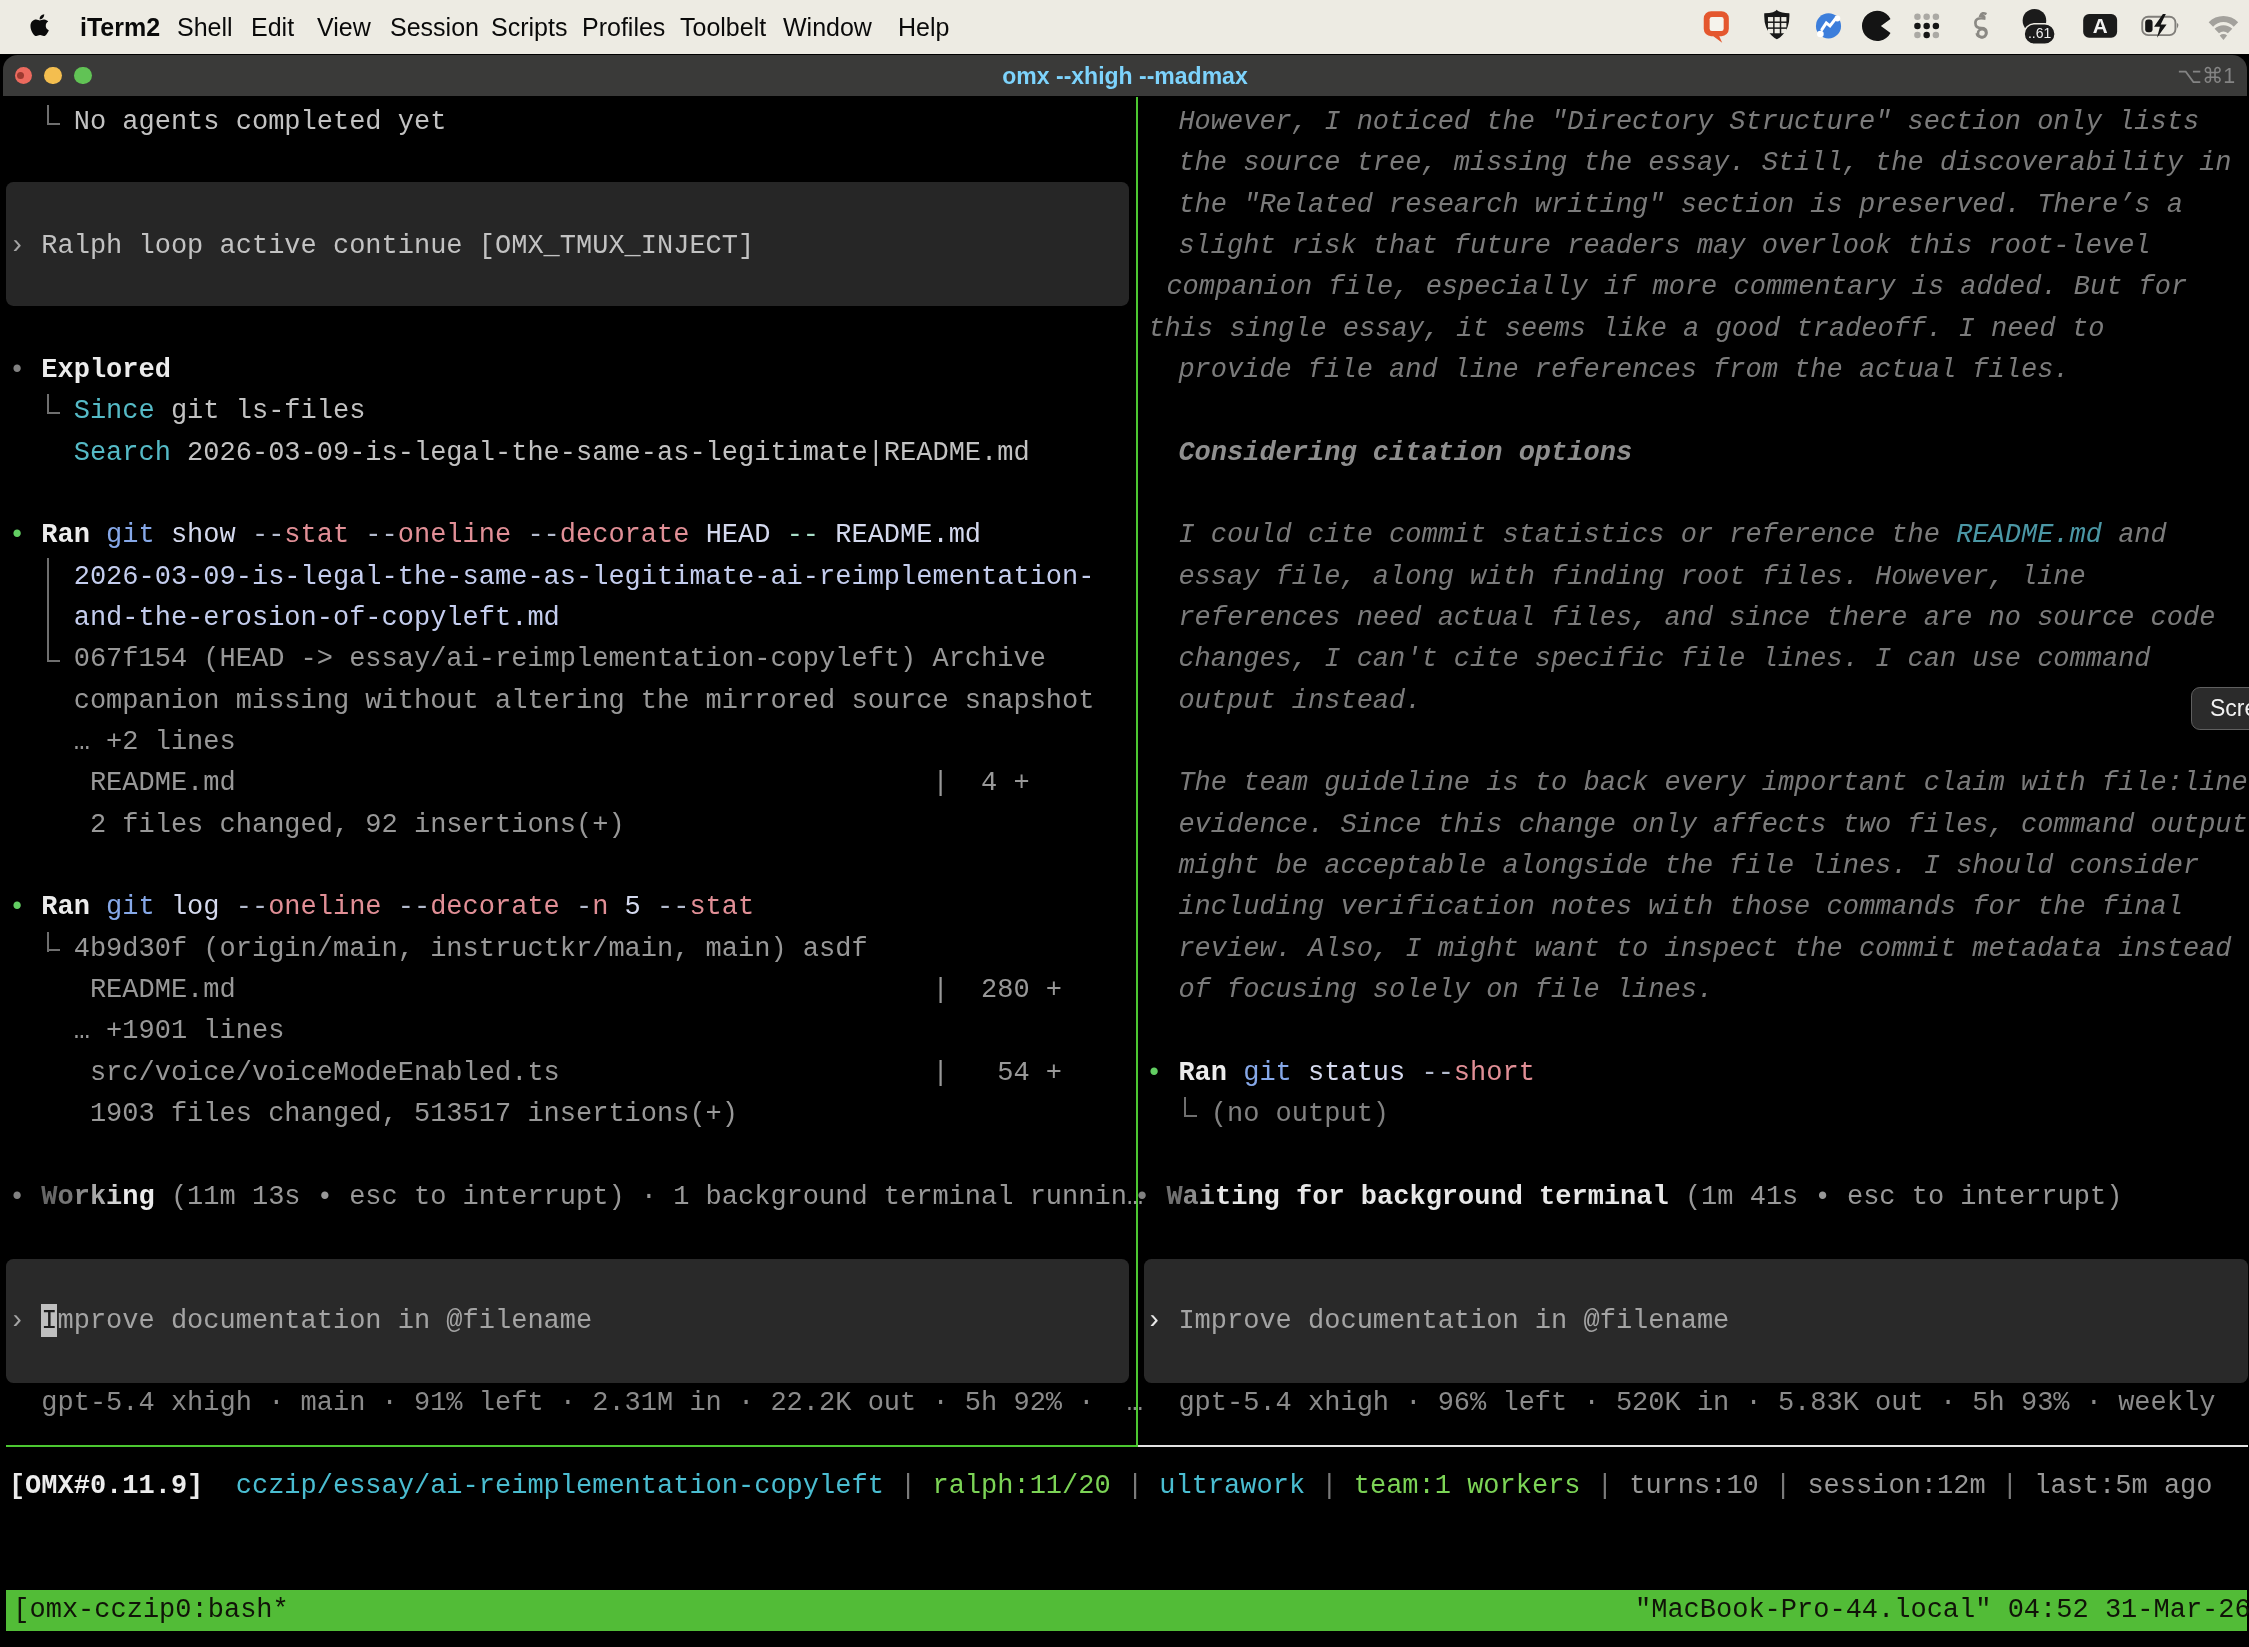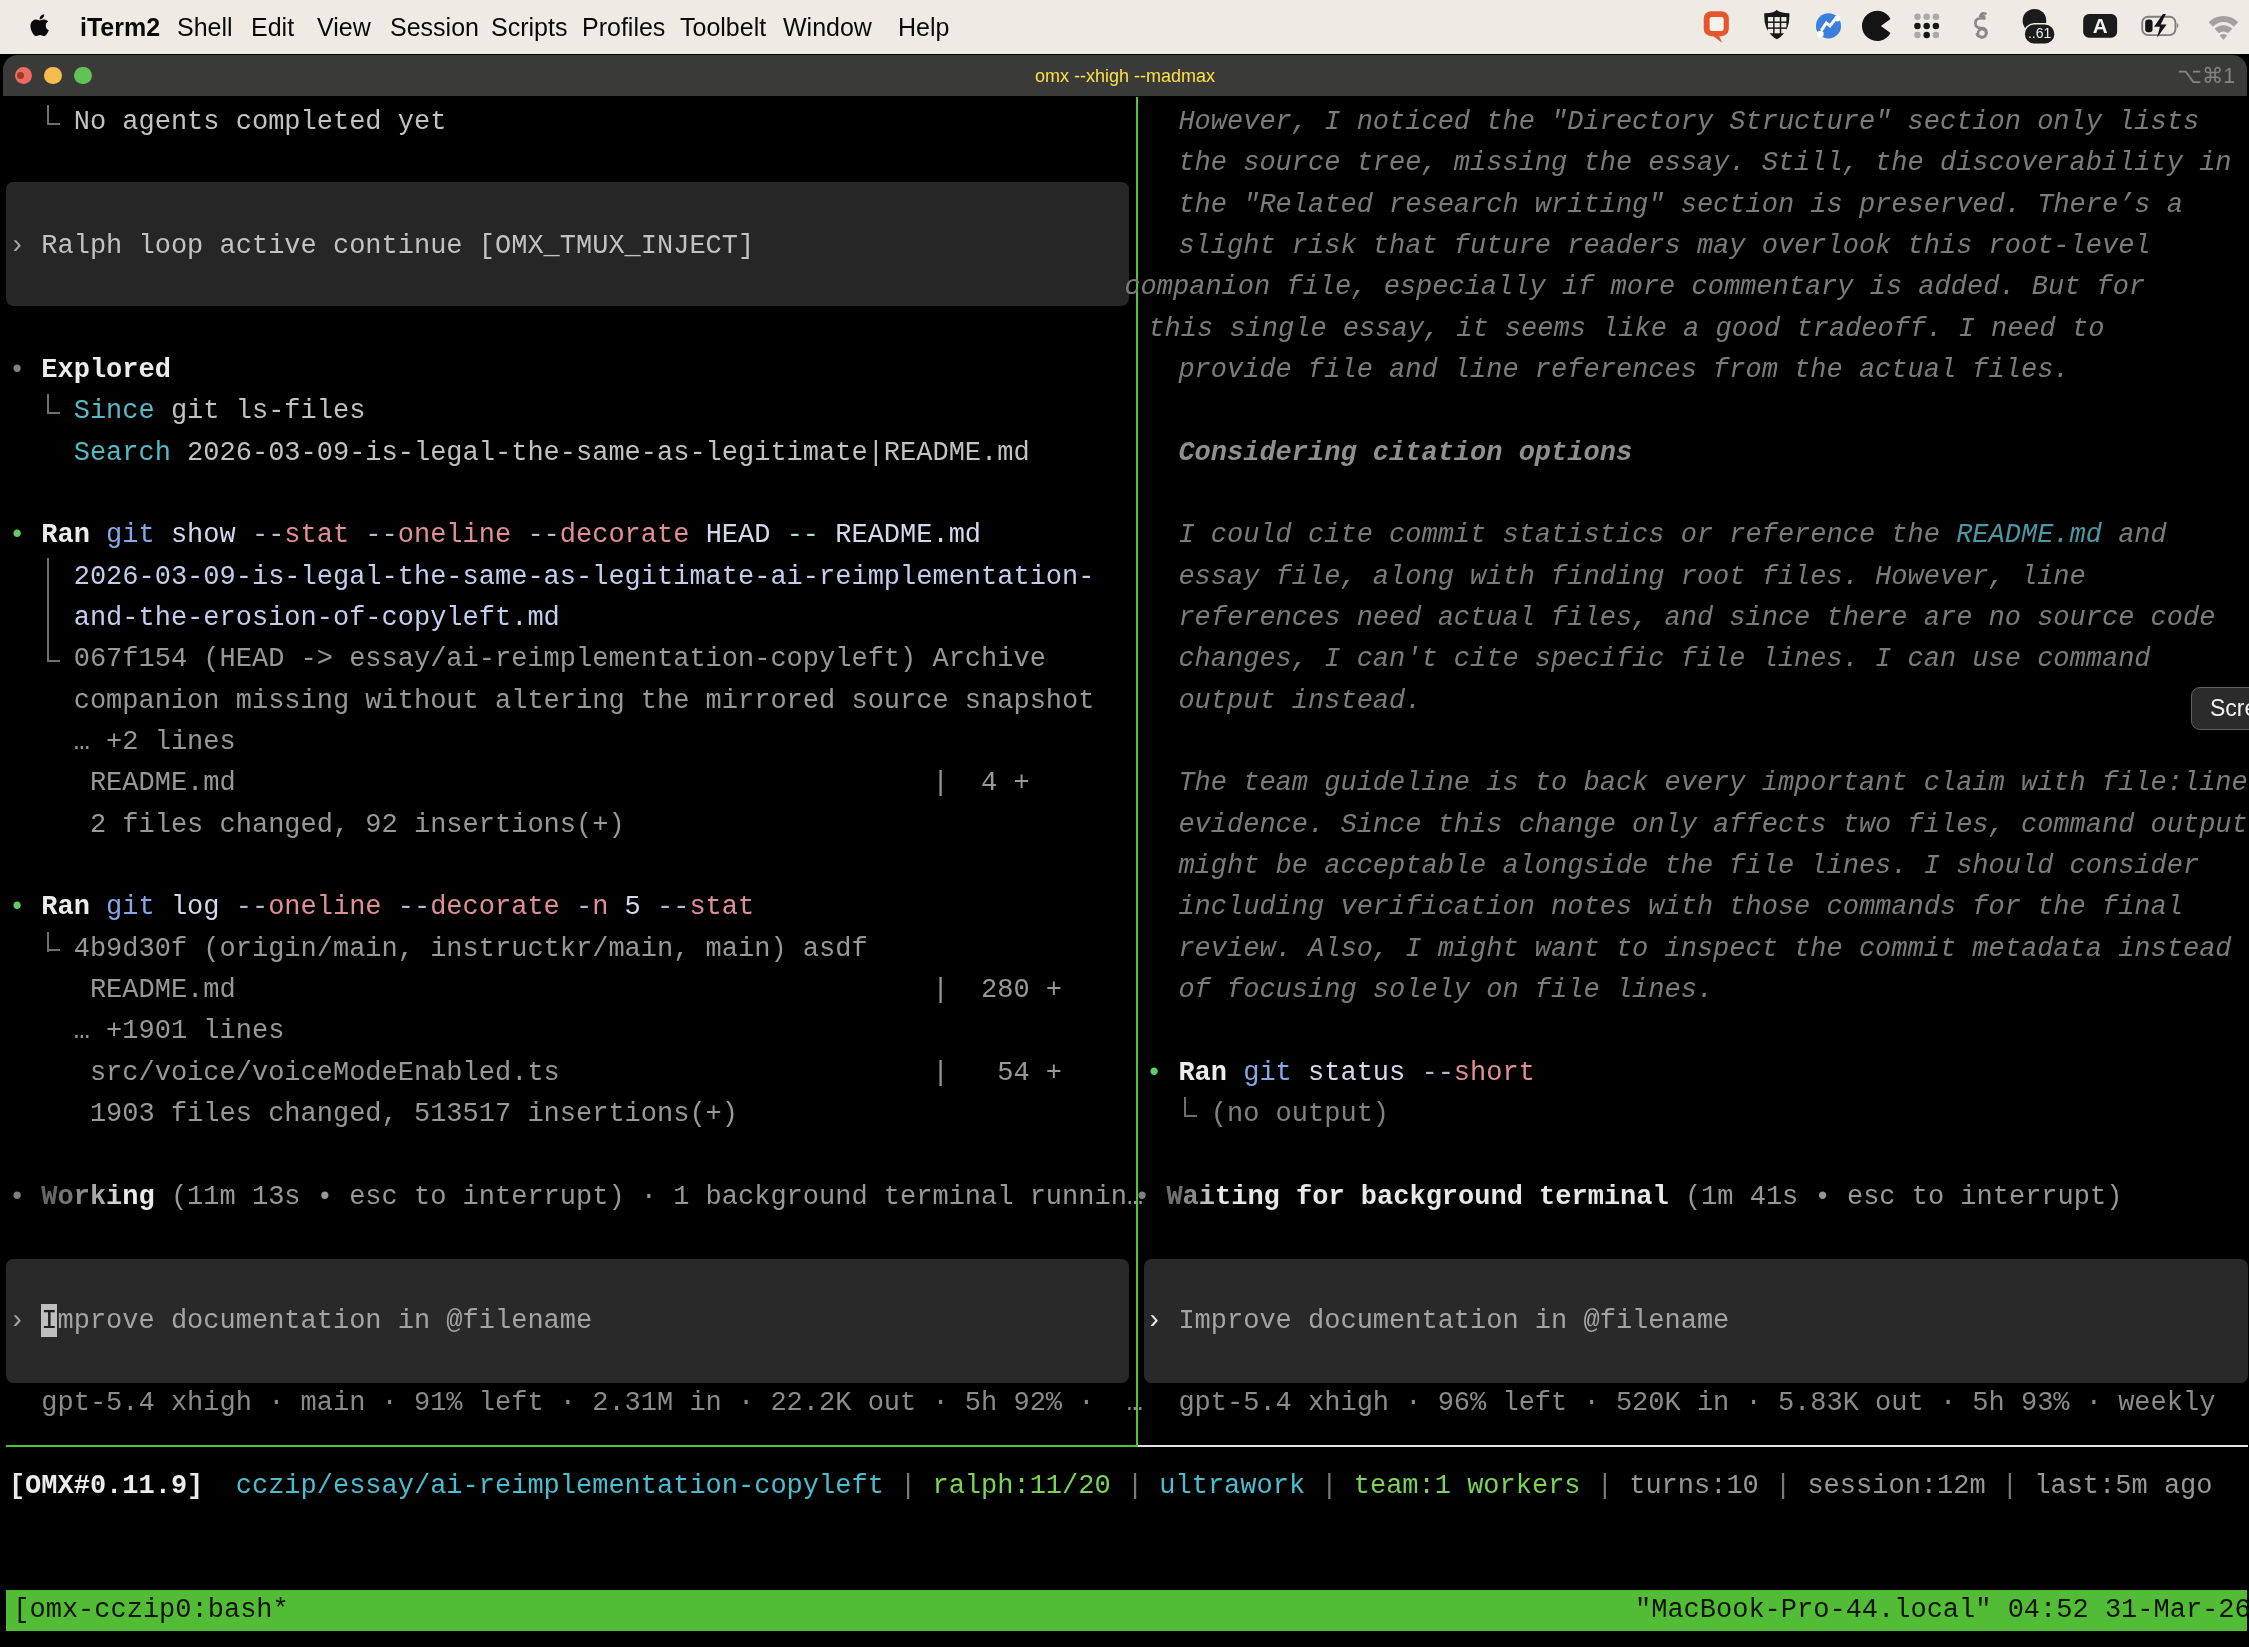--- a/index.html
+++ b/index.html
@@ -3,21 +3,21 @@
 <meta charset="utf-8">
 <style>
   * { margin:0; padding:0; box-sizing:border-box; }
   html,body { width:2250px; height:1648px; background:#000; overflow:hidden; }
   body { position:relative; font-family:"Liberation Sans", sans-serif; }
   #menubar { position:absolute; left:0; top:0; width:2250px; height:54px; background:#EDEBE3; }
   .mi { position:absolute; top:0; height:54px; line-height:54px; font-size:25px; color:#0a0a0a; }
   #win { position:absolute; left:3px; top:55px; width:2244px; height:1585px; background:#000; border-radius:14.8px; overflow:hidden; }
   #titlebar { position:absolute; left:0; top:0; width:100%; height:41px; background:#3A3A39; }
   .tl { position:absolute; top:11.8px; width:17.7px; height:17.7px; border-radius:50%; }
-  #title { position:absolute; top:0; width:100%; text-align:center; font-size:18px; font-weight:normal; color:#fde047; line-height:42px; }
+  #title { position:absolute; top:0; width:100%; text-align:center; font-size:23px; font-weight:bold; color:#7dd3fc; line-height:42px; }
   #hotkey { position:absolute; right:11.8px; top:0; font-size:21.4px; color:#848484; line-height:42px; }
   .r { position:absolute; font-family:"Liberation Mono", monospace; font-size:27px; line-height:41px; height:41px; white-space:pre; color:#C6C6C6; }
   .box { position:absolute; background:#282828; border-radius:7.4px; }
   .gray { color:#989898; }
   .dgray { color:#818181; }
   .w { color:#ECECEC; font-weight:bold; }
   .blu { color:#86A8E8; }
   .sal { color:#E18F96; }
   .lav { color:#D4D9EE; }
   .mint { color:#A8DEC8; }
@@ -186,21 +186,21 @@
 <div class="r" style="left:8.9px; top:1011px;"><span class="gray">    … +1901 lines</span></div>
 <div class="r" style="left:8.9px; top:1053px;"><span class="gray">     src/voice/voiceModeEnabled.ts                       |   54 +</span></div>
 <div class="r" style="left:8.9px; top:1094px;"><span class="gray">     1903 files changed, 513517 insertions(+)</span></div>
 <div class="r" style="left:8.9px; top:1177px;"><span class="dgray">• </span><b><span style="color:#666">W</span><span style="color:#757575">o</span><span style="color:#8b8b8b">r</span><span style="color:#a8a8a8">k</span><span style="color:#d2d2d2">i</span><span style="color:#ececec">ng</span></b><span class="gray"> (11m 13s • esc to interrupt) · 1 background terminal runnin…</span></div>
 <div class="r" style="left:8.9px; top:1301px;"><span class="mg">› </span><span style="color:#1e1e1e;position:relative">I</span><span class="mg">mprove documentation in @filename</span></div>
 <div class="r" style="left:8.9px; top:1383px;"><span class="st">  gpt-5.4 xhigh · main · 91% left · 2.31M in · 22.2K out · 5h 92% ·  …</span></div>
 <div class="r" style="left:1146px; top:102px;"><span class="it">  However, I noticed the "Directory Structure" section only lists</span></div>
 <div class="r" style="left:1146px; top:143px;"><span class="it">  the source tree, missing the essay. Still, the discoverability in</span></div>
 <div class="r" style="left:1146px; top:185px;"><span class="it">  the "Related research writing" section is preserved. There’s a</span></div>
 <div class="r" style="left:1146px; top:226px;"><span class="it">  slight risk that future readers may overlook this root-level</span></div>
-<div class="r" style="left:1092px; top:267px;"><span class="it">  companion file, especially if more commentary is added. But for</span></div>
+<div class="r" style="left:1134px; top:267px;"><span class="it">  companion file, especially if more commentary is added. But for</span></div>
 <div class="r" style="left:1116px; top:309px;"><span class="it">  this single essay, it seems like a good tradeoff. I need to</span></div>
 <div class="r" style="left:1146px; top:350px;"><span class="it">  provide file and line references from the actual files.</span></div>
 <div class="r" style="left:1146px; top:433px;">  <b class="it" style="color:#8f8f8f">Considering citation options</b></div>
 <div class="r" style="left:1146px; top:515px;"><span class="it">  I could cite commit statistics or reference the </span><span class="it cyn2">README.md</span><span class="it"> and</span></div>
 <div class="r" style="left:1146px; top:557px;"><span class="it">  essay file, along with finding root files. However, line</span></div>
 <div class="r" style="left:1146px; top:598px;"><span class="it">  references need actual files, and since there are no source code</span></div>
 <div class="r" style="left:1146px; top:639px;"><span class="it">  changes, I can't cite specific file lines. I can use command</span></div>
 <div class="r" style="left:1146px; top:681px;"><span class="it">  output instead.</span></div>
 <div class="r" style="left:1146px; top:763px;"><span class="it">  The team guideline is to back every important claim with file:line</span></div>
 <div class="r" style="left:1146px; top:805px;"><span class="it">  evidence. Since this change only affects two files, command output</span></div>

